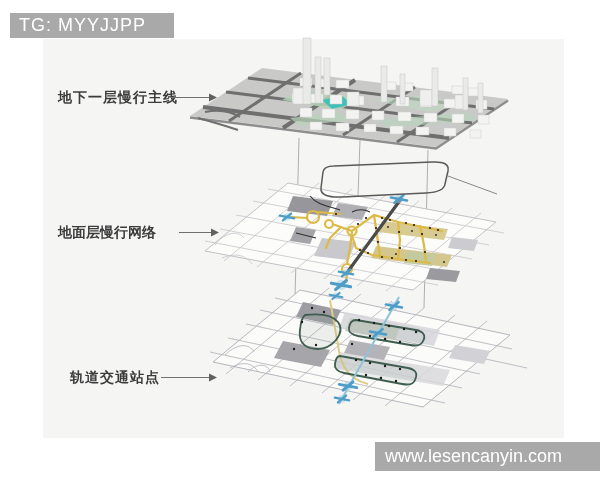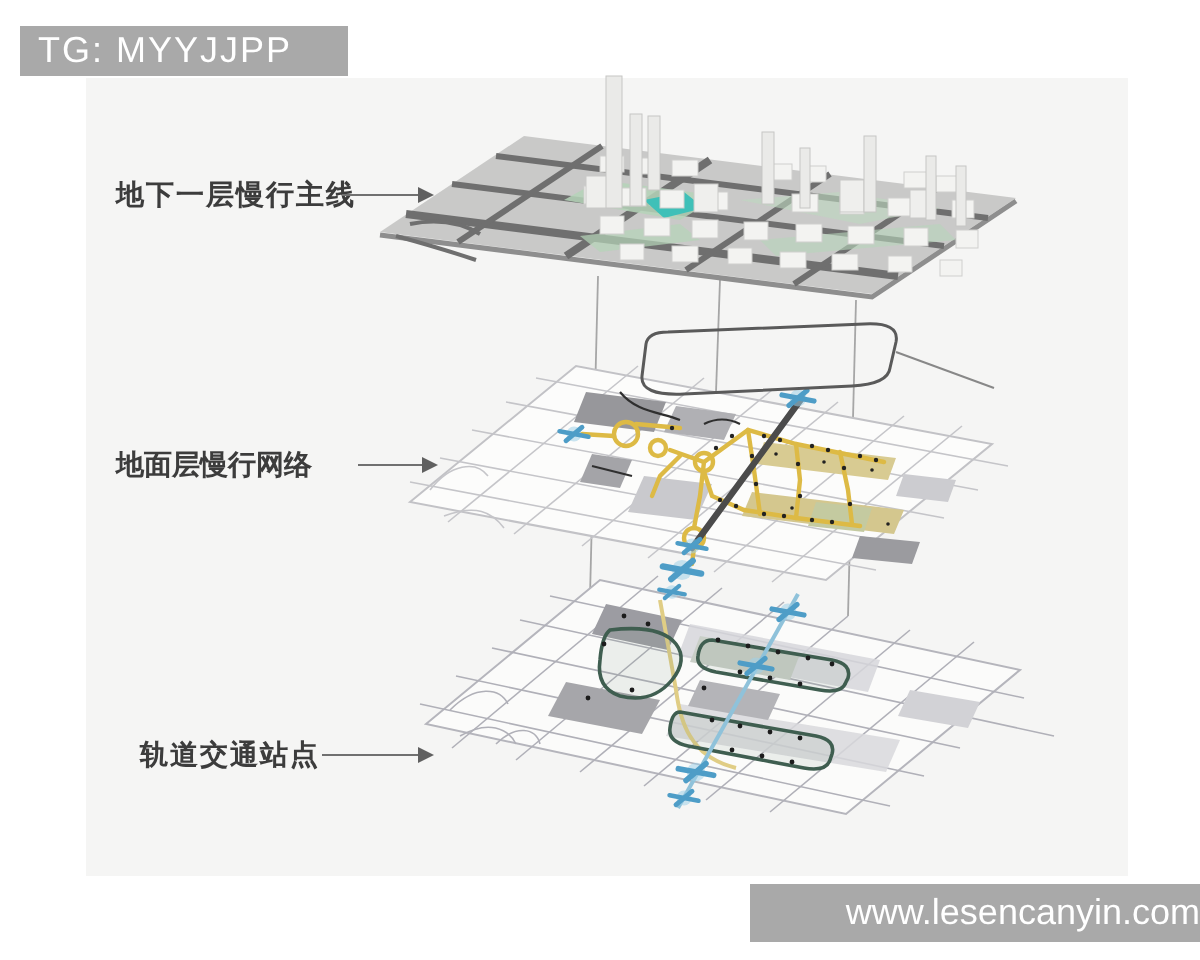--- a/index.html
+++ b/index.html
@@ -2,21 +2,21 @@
 <html><head>
 <meta charset="utf-8">
 <style>
   html,body{margin:0;padding:0;background:#ffffff;}
   .stage{position:relative;width:600px;height:480px;background:#ffffff;overflow:hidden;
          font-family:"Liberation Sans","DejaVu Sans",sans-serif;}
   .photo-area{position:absolute;left:43px;top:39px;width:521px;height:399px;background:#f5f5f4;}
   .badge{position:absolute;left:10px;top:13px;width:164px;height:25px;background:#a9a9a9;
          color:#ffffff;font-size:18px;line-height:25px;padding-left:9px;letter-spacing:1px;box-sizing:border-box;}
   .site-bar{position:absolute;left:375px;top:442px;width:225px;height:29px;background:#a9a9a9;
-         color:#ffffff;font-size:18px;line-height:29px;padding-left:10px;box-sizing:border-box;text-align:right;}
+         color:#ffffff;font-size:18px;line-height:29px;padding-left:10px;box-sizing:border-box;}
   .layer-label{position:absolute;color:#3c3c3c;font-size:14px;font-weight:bold;letter-spacing:1px;white-space:nowrap;}
   .lbl1{left:58px;top:89px;}
   .lbl2{left:58px;top:224px;letter-spacing:0;}
   .lbl3{left:70px;top:369px;}
   .leader{position:absolute;}
   .a1{left:171px;top:92px;}
   .a2{left:179px;top:227px;}
   .a3{left:161px;top:372px;}
   svg.scene{position:absolute;left:0;top:0;}
 </style>

